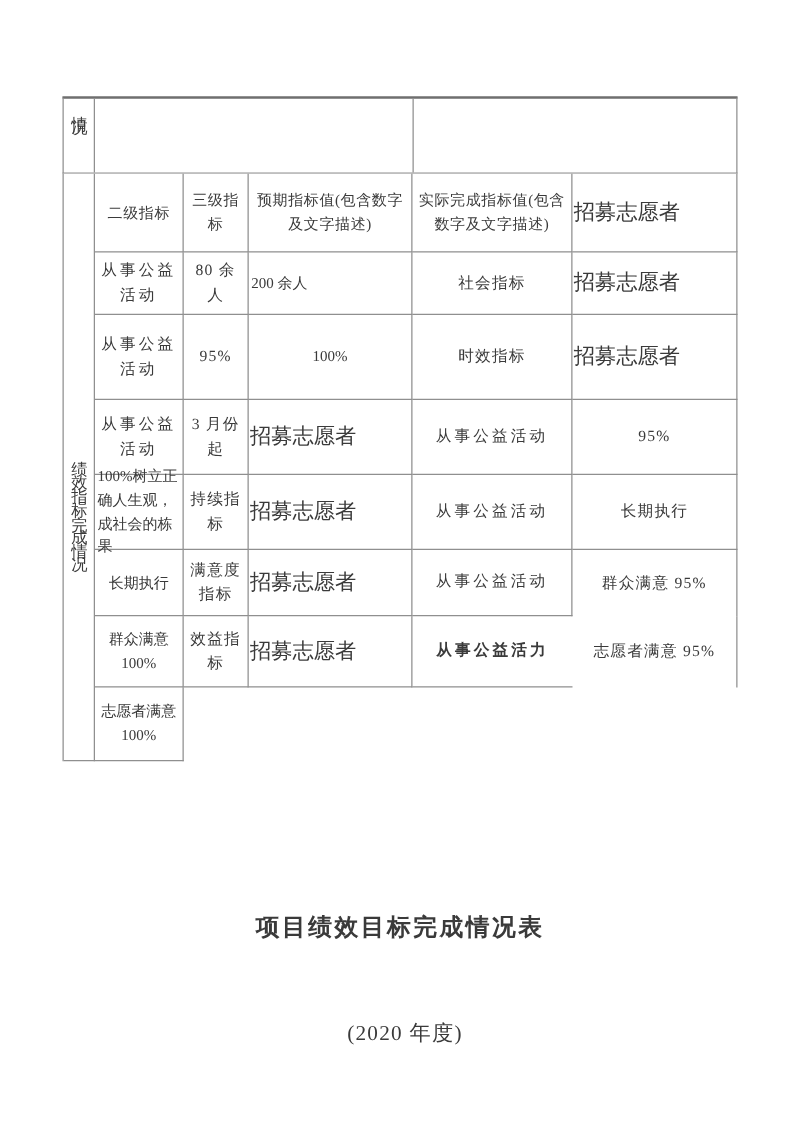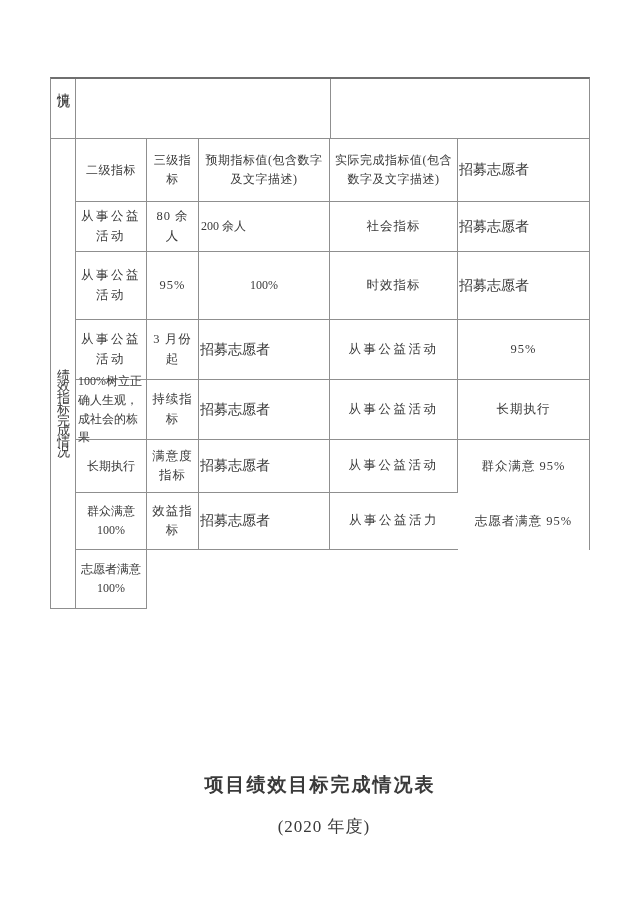--- a/index.html
+++ b/index.html
@@ -72,31 +72,31 @@
     justify-content:center;
     border-right:1px solid var(--line);
     border-bottom:1px solid var(--line);
     writing-mode:vertical-lr;
     text-orientation:upright;
     font-size:13px;
     letter-spacing:11px;
     padding-top:56px;
   }
   .head{letter-spacing:0.5px;font-size:12px;}
-  .col2{padding:1px 0 1px 1px;letter-spacing:0;font-size:14px;justify-content:flex-start;text-align:left;}
+  .col2{padding:1px 0 1px 1px;letter-spacing:0;font-size:17px;justify-content:flex-start;text-align:left;}
   .col3{letter-spacing:2.5px;}
   .col5{font-size:12px;letter-spacing:0;}
   .ta-l{justify-content:flex-start;text-align:left;padding-left:2px;}
   .nbb{border-bottom:none;}
-  .nbr{border-right:none;}
+  .nbr{border-right:none;font-weight:bold;}
 
   
   .footer-title{
     position:absolute;
-    left:0; top:772px;
+    left:0; top:729px;
     width:100%;
     text-align:center;
     font-weight:bold;
     font-size:19px;
     letter-spacing:2px;
   }
   .footer-subtitle{
     position:absolute;
     left:4px; top:815px;
     width:100%;

